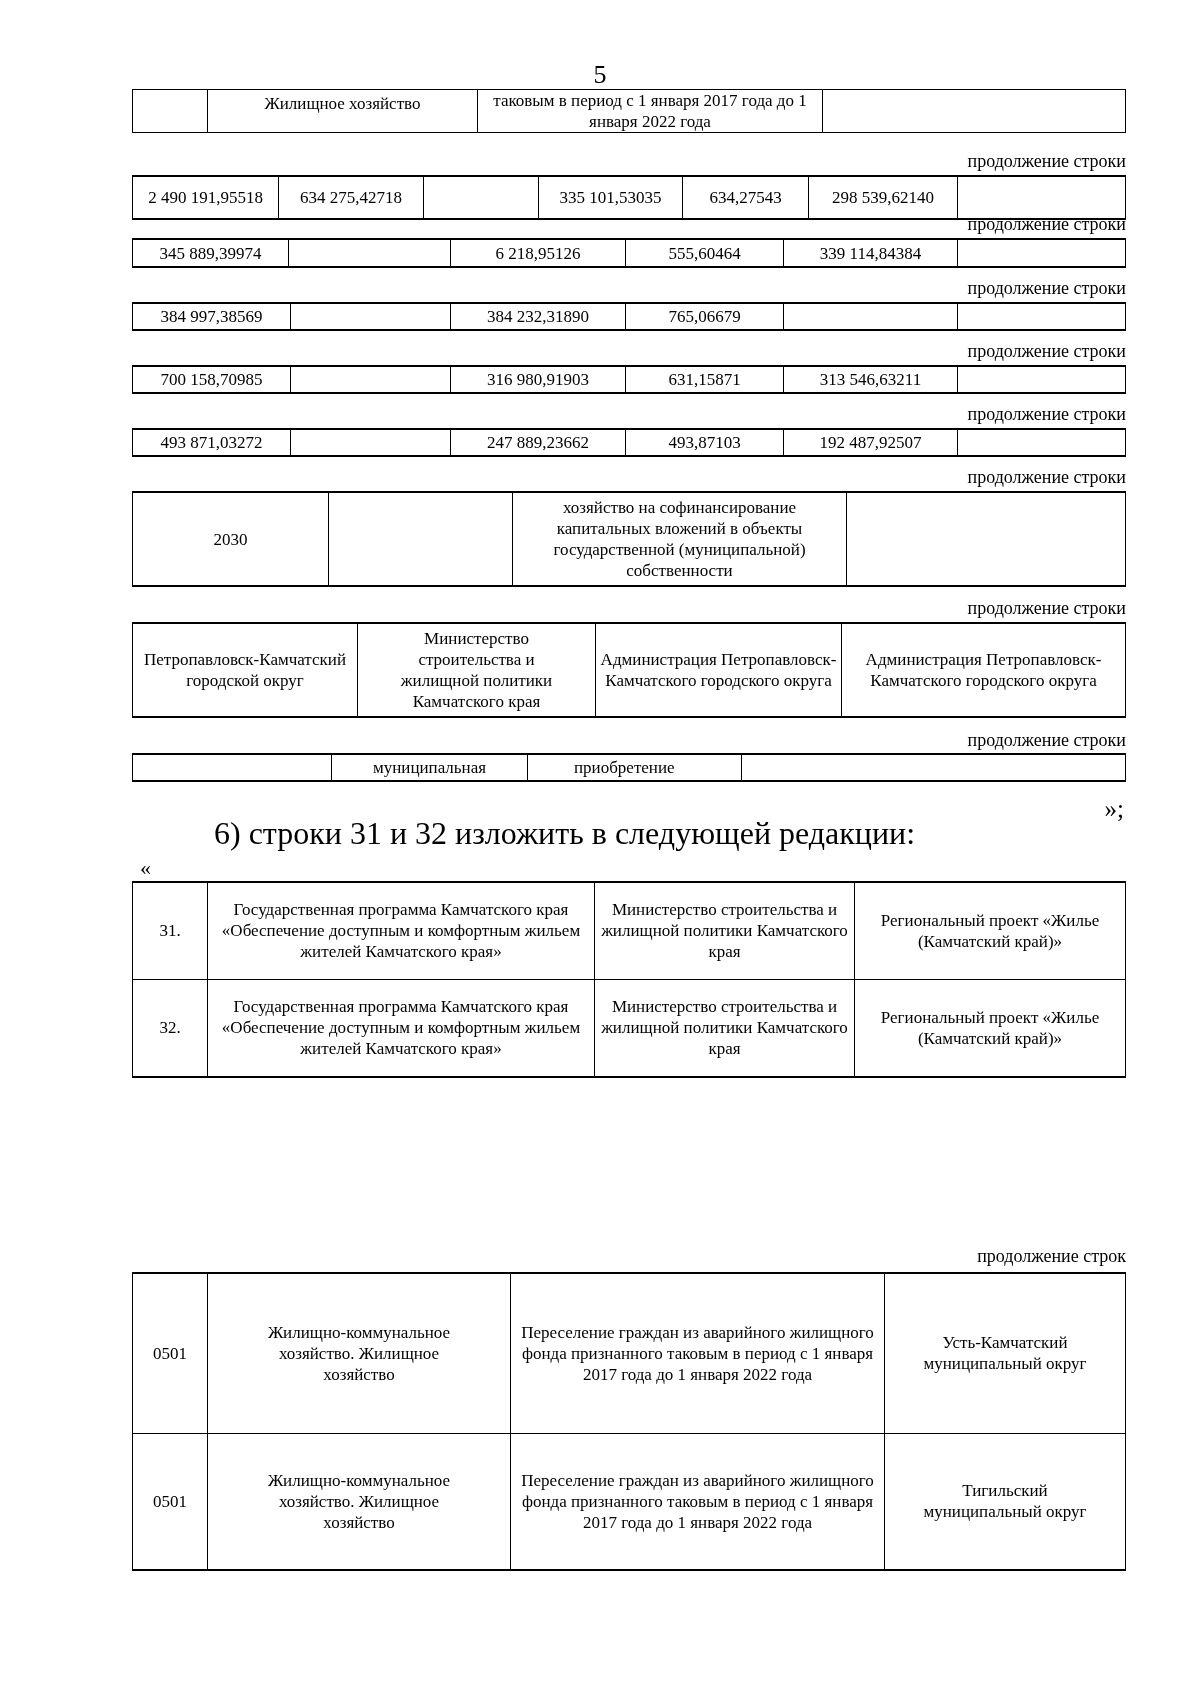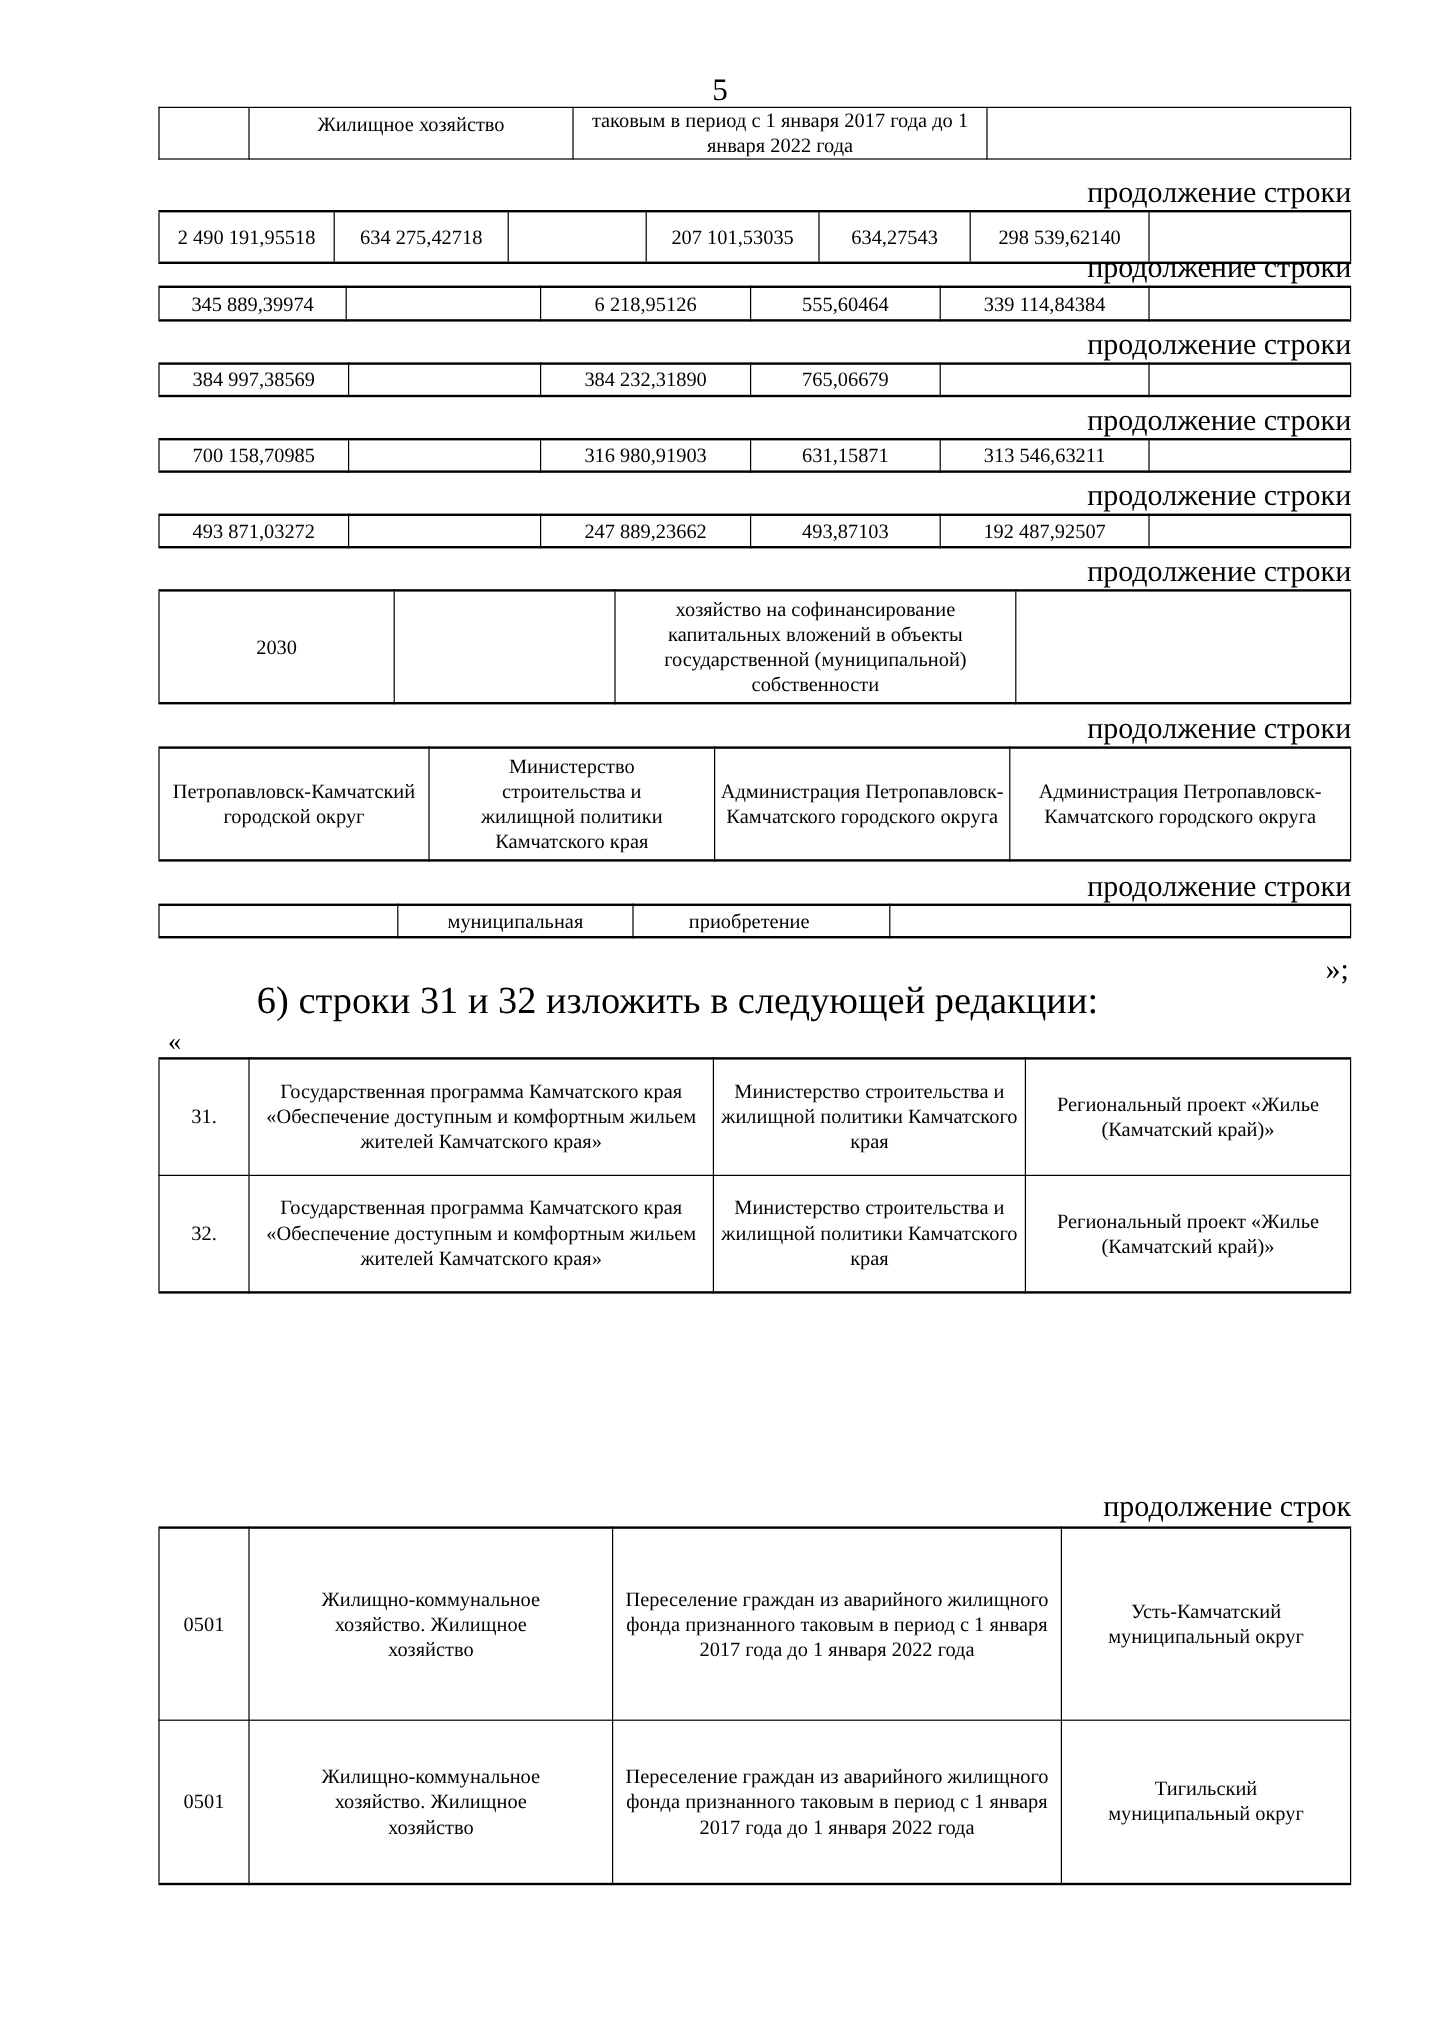--- a/index.html
+++ b/index.html
@@ -1,20 +1,20 @@
 <!DOCTYPE html>
 <html><head>
 <meta charset="utf-8">
 <style>
   html, body { margin:0; padding:0; background:#ffffff; }
   body { width:1200px; height:1697px; position:relative; overflow:hidden;
          font-family:"Liberation Serif","DejaVu Serif",serif; color:#000; }
   .abs { position:absolute; }
   .pagenum { left:0; width:1200px; top:60px; text-align:center; font-size:26px; line-height:30px; }
-  .cont { right:74px; font-size:25px; line-height:28px; text-align:left; white-space:nowrap; }
+  .cont { right:74px; font-size:18px; line-height:28px; text-align:left; white-space:nowrap; }
   table.t { position:absolute; border-collapse:collapse; table-layout:fixed; left:132px; width:994px; }
   table.t td { border:1.5px solid #000; padding:0 2px; text-align:center; vertical-align:middle;
                font-size:17px; line-height:21px; overflow:hidden; }
   table.t.heavy { border-top:2.5px solid #000; border-bottom:2.5px solid #000; }
   .heading { left:214px; top:817px; font-size:32px; line-height:32px; white-space:nowrap; }
   .quote-open { left:140px; top:856px; font-size:22px; line-height:24px; }
   .quote-close { right:76px; top:795px; font-size:25px; line-height:28px; }
 </style>
 </head>
 <body>
@@ -47,21 +47,21 @@
       <col style="width:144px">
       <col style="width:126px">
       <col style="width:149px">
       <col>
     </colgroup>
   <tbody>
       <tr>
     <td style="padding:10px;">2 490 191,95518</td>
     <td>634 275,42718</td>
     <td></td>
-    <td>207 101,53035</td>
+    <td>335 101,53035</td>
     <td>634,27543</td>
     <td>298 539,62140</td>
     <td></td>
   </tr>
 </tbody>
   </table>
 
 <div class="abs cont" style="top:210px;">продолжение строки</div>
 <table class="t heavy" style="top:238px;height:30px;">
   <colgroup>

